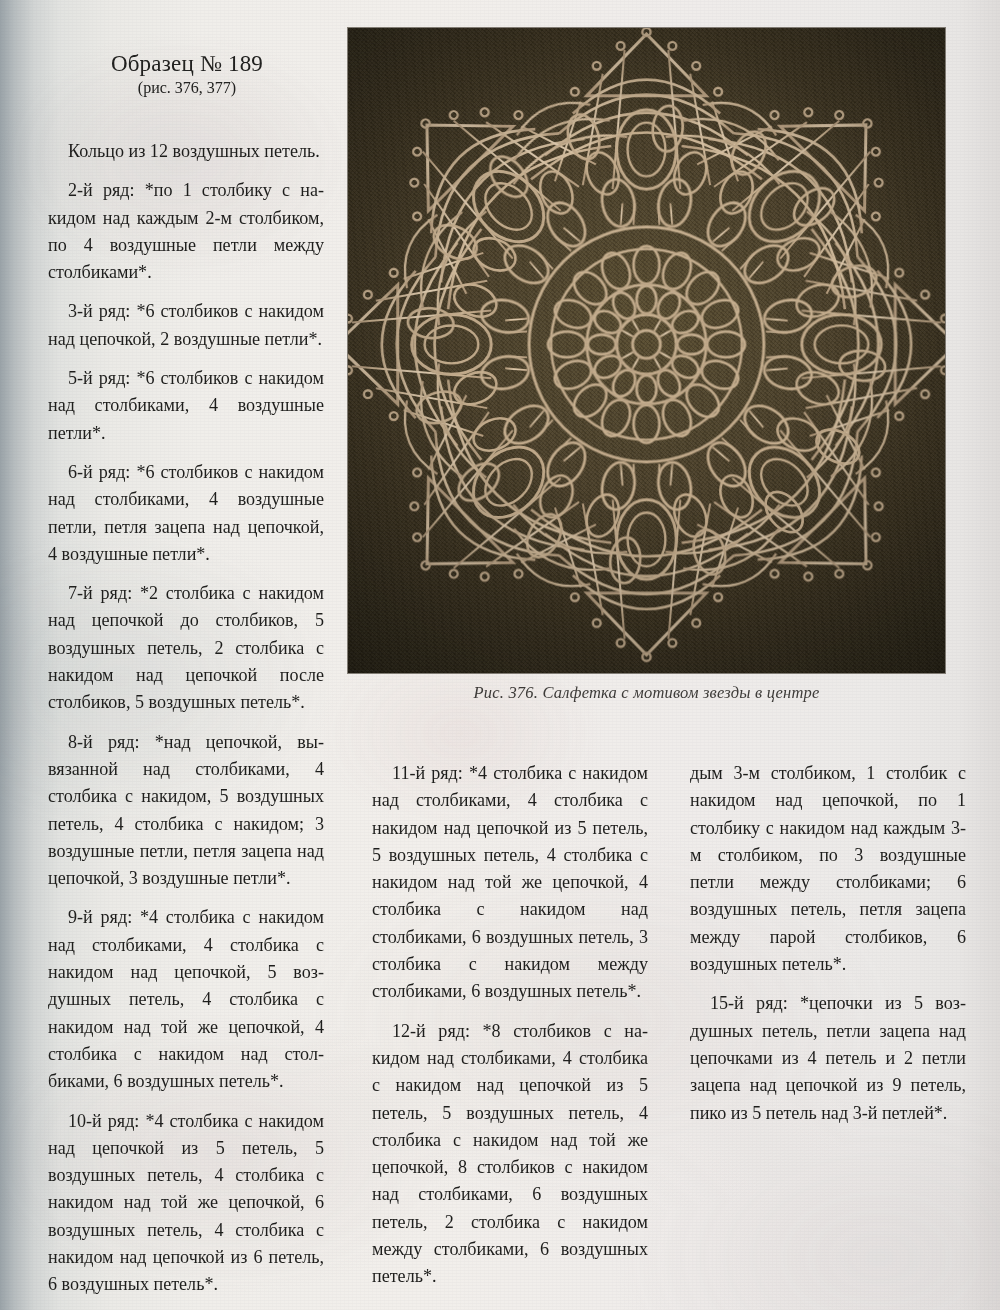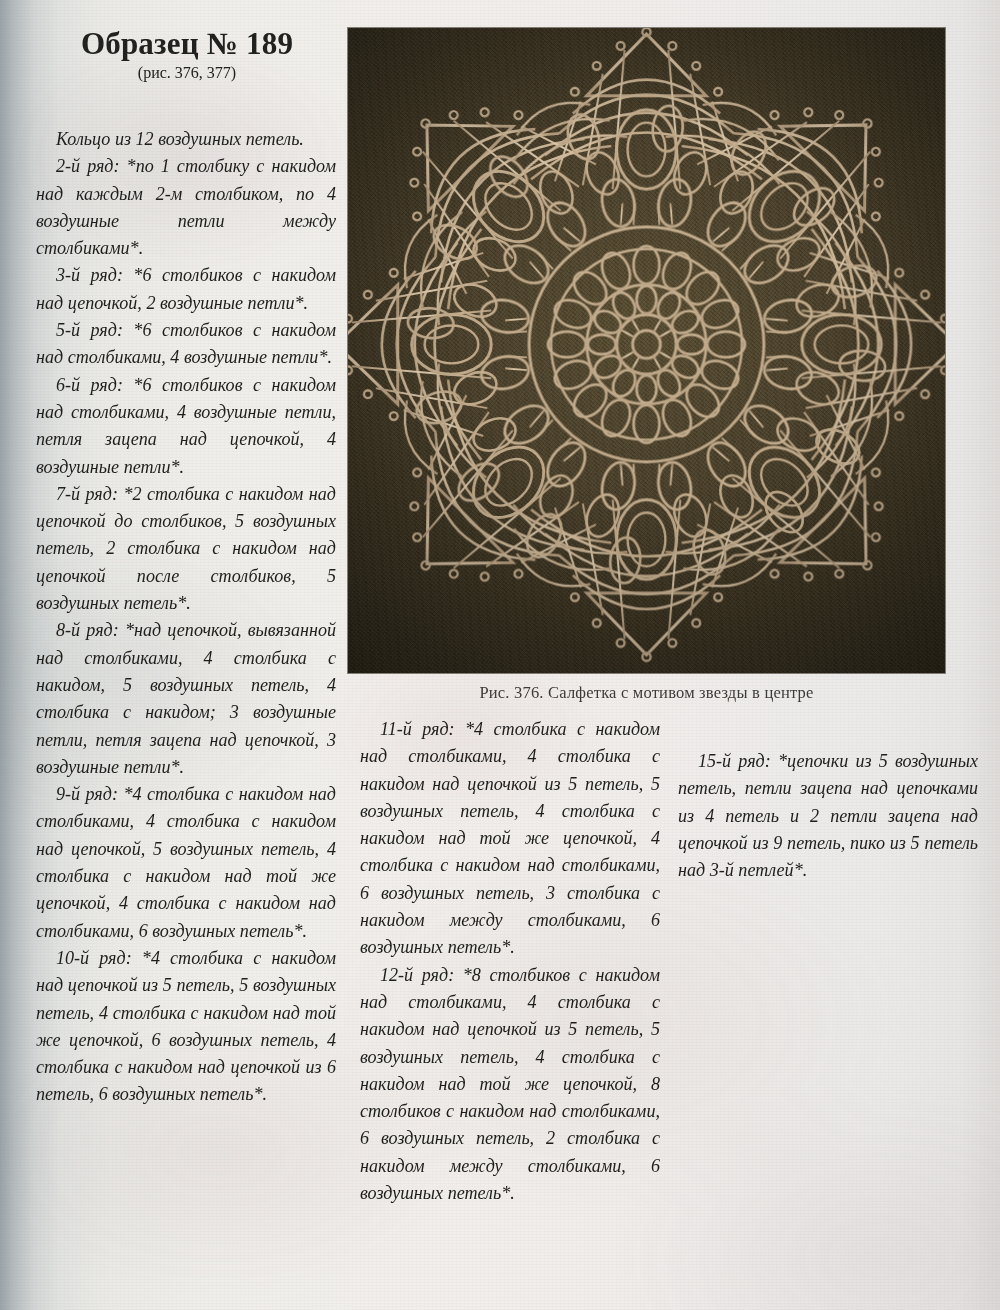--- a/index.html
+++ b/index.html
@@ -55,25 +55,26 @@
   }
   
   #heading {
     position: absolute;
     left: 42px;
     top: 28px;
     width: 290px;
     text-align: center;
   }
   #heading .h-title {
-    font-size: 31px;
-    font-weight: bold;
+    font-size: 23px;
+    font-weight: normal;
     letter-spacing: 0.2px;
     line-height: 1.05;
     white-space: nowrap;
+    margin-top: 24px;
   }
   #heading .h-sub {
     font-size: 16px;
     line-height: 1.25;
     margin-top: 2px;
     white-space: nowrap;
   }
   
   #photo-figure {
     position: absolute;
@@ -103,43 +104,43 @@
       repeating-linear-gradient(42deg, rgba(0,0,0,0.30) 0px, rgba(0,0,0,0.30) 1px, rgba(255,255,255,0.05) 1px, rgba(255,255,255,0.05) 3px),
       repeating-linear-gradient(128deg, rgba(0,0,0,0.22) 0px, rgba(0,0,0,0.22) 1px, rgba(255,255,255,0.04) 1px, rgba(255,255,255,0.04) 3px);
   }
   #doily-svg { position: absolute; inset: 0; }
   #caption {
     position: absolute;
     left: 348px;
     top: 683px;
     width: 597px;
     text-align: center;
+    font-style: italic;
     font-size: 16.5px;
     color: #3d3b38;
     letter-spacing: 0.2px;
     white-space: nowrap;
   }
   
   .col {
     position: absolute;
     font-size: 18.1px;
     line-height: 27.3px;
     text-align: justify;
     text-justify: inter-word;
     color: #1d1d1b;
     hyphens: manual;
   }
   .col p {
-    margin: 0;
+    margin: 12px;
     text-indent: 20px;
-    font-style: italic;
   }
   .col p.noind { text-indent: 0; }
   #col-left  { left: 36px;  top: 126px;  width: 300px; }
-  #col-mid   { left: 360px; top: 716px;  width: 300px; }
+  #col-mid   { left: 360px; top: 748px;  width: 300px; }
   #col-right { left: 678px; top: 748px;  width: 300px; }
 
   
   .col, #heading, #caption { text-rendering: optimizeLegibility; }
 </style>
 </head>
 <body>
 
 <div id="page">
 
@@ -752,18 +753,19 @@
     <p>9-й ряд: *4 столбика с наки­дом над столбиками, 4 столбика с накидом над цепочкой, 5 воз­душных петель, 4 столбика с накидом над той же цепочкой, 4 столбика с накидом над стол­биками, 6 воздушных петель*.</p>
     <p>10-й ряд: *4 столбика с на­кидом над цепочкой из 5 пе­тель, 5 воздушных петель, 4 столбика с накидом над той же цепочкой, 6 воздушных петель, 4 столбика с накидом над це­почкой из 6 петель, 6 воздуш­ных петель*.</p>
   </div>
 
   <div class="col" id="col-mid">
     <p>11-й ряд: *4 столбика с на­кидом над столбиками, 4 стол­бика с накидом над цепочкой из 5 петель, 5 воздушных пе­тель, 4 столбика с накидом над той же цепочкой, 4 столбика с накидом над столбиками, 6 воз­душных петель, 3 столбика с накидом между столбиками, 6 воздушных петель*.</p>
     <p>12-й ряд: *8 столбиков с на­кидом над столбиками, 4 стол­бика с накидом над цепочкой из 5 петель, 5 воздушных пе­тель, 4 столбика с накидом над той же цепочкой, 8 столбиков с накидом над столбиками, 6 воздушных петель, 2 столбика с накидом между столбиками, 6 воздушных петель*.</p>
   </div>
 
   <div class="col" id="col-right">
+    <p class="noind">дым 3-м столбиком, 1 столбик с накидом над цепочкой, по 1 столбику с накидом над каж­дым 3-м столбиком, по 3 воз­душные петли между столбика­ми; 6 воздушных петель, петля зацепа между парой столбиков, 6 воздушных петель*.</p>
     <p>15-й ряд: *цепочки из 5 воз­душных петель, петли зацепа над цепочками из 4 петель и 2 петли зацепа над цепочкой из 9 петель, пико из 5 петель над 3-й петлей*.</p>
   </div>
 
   <div id="paper-grain"></div>
   <div id="paper-grain2"></div>
 </div>
 
 </body></html>

